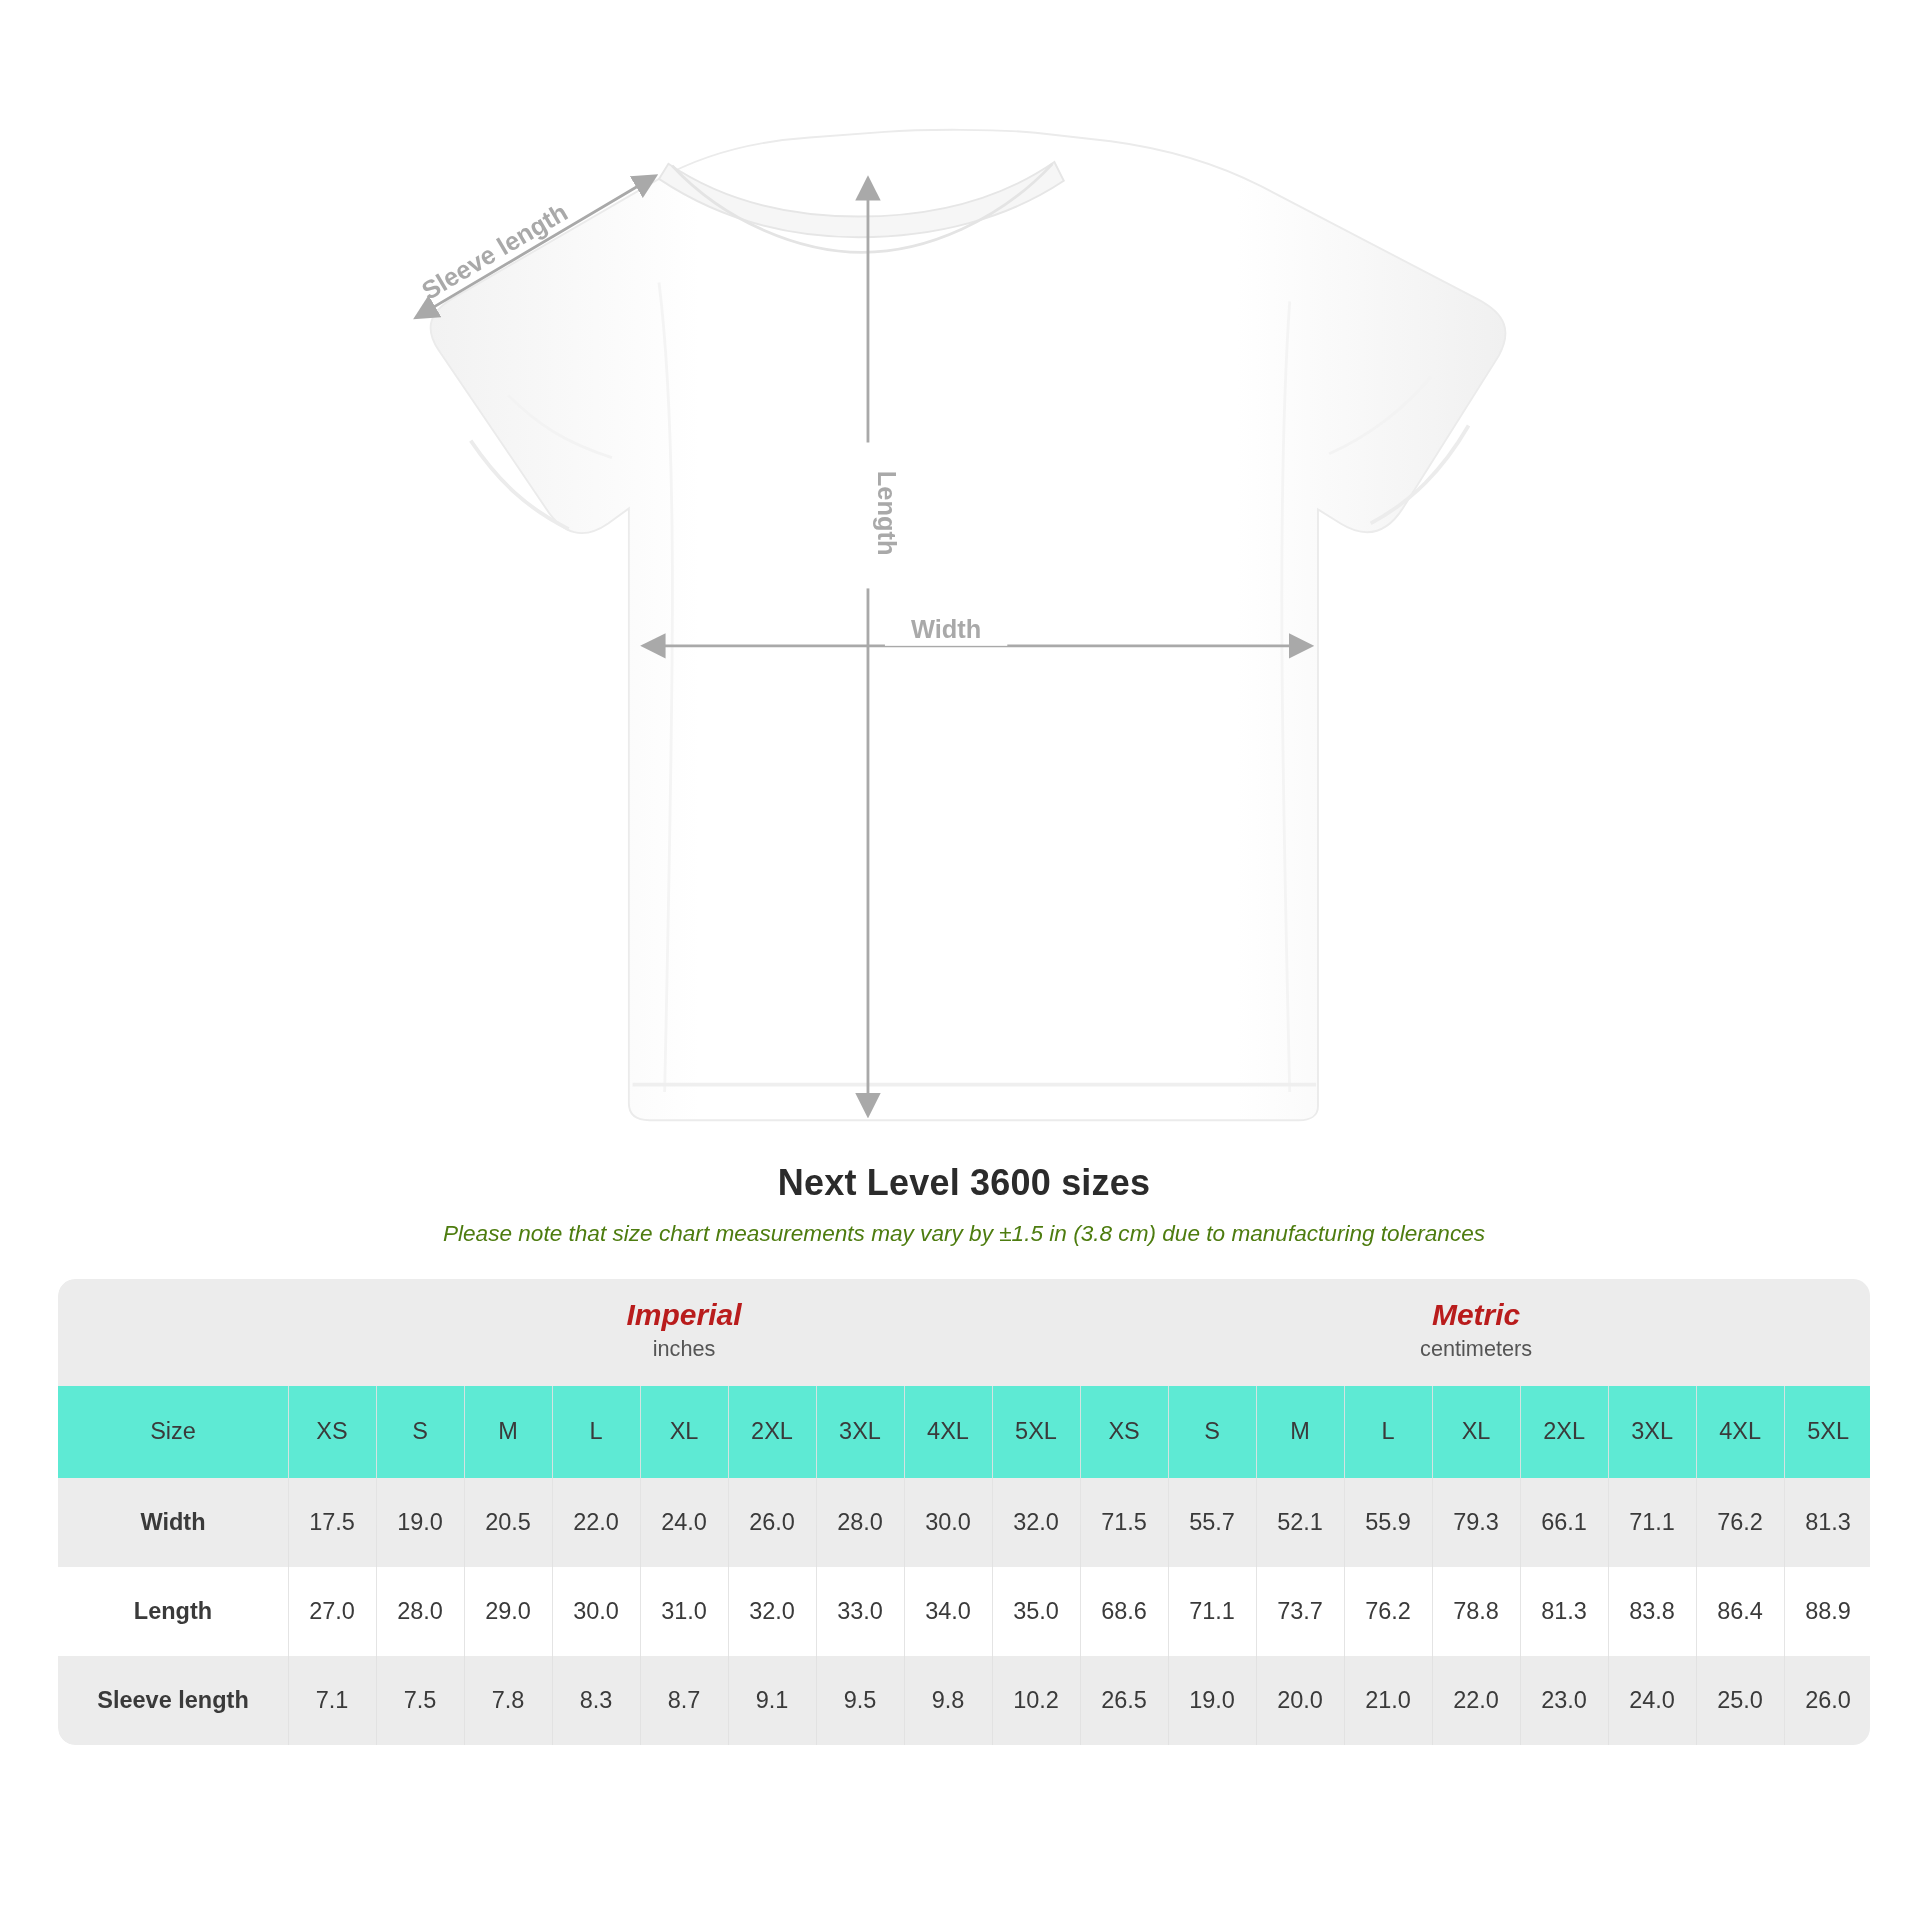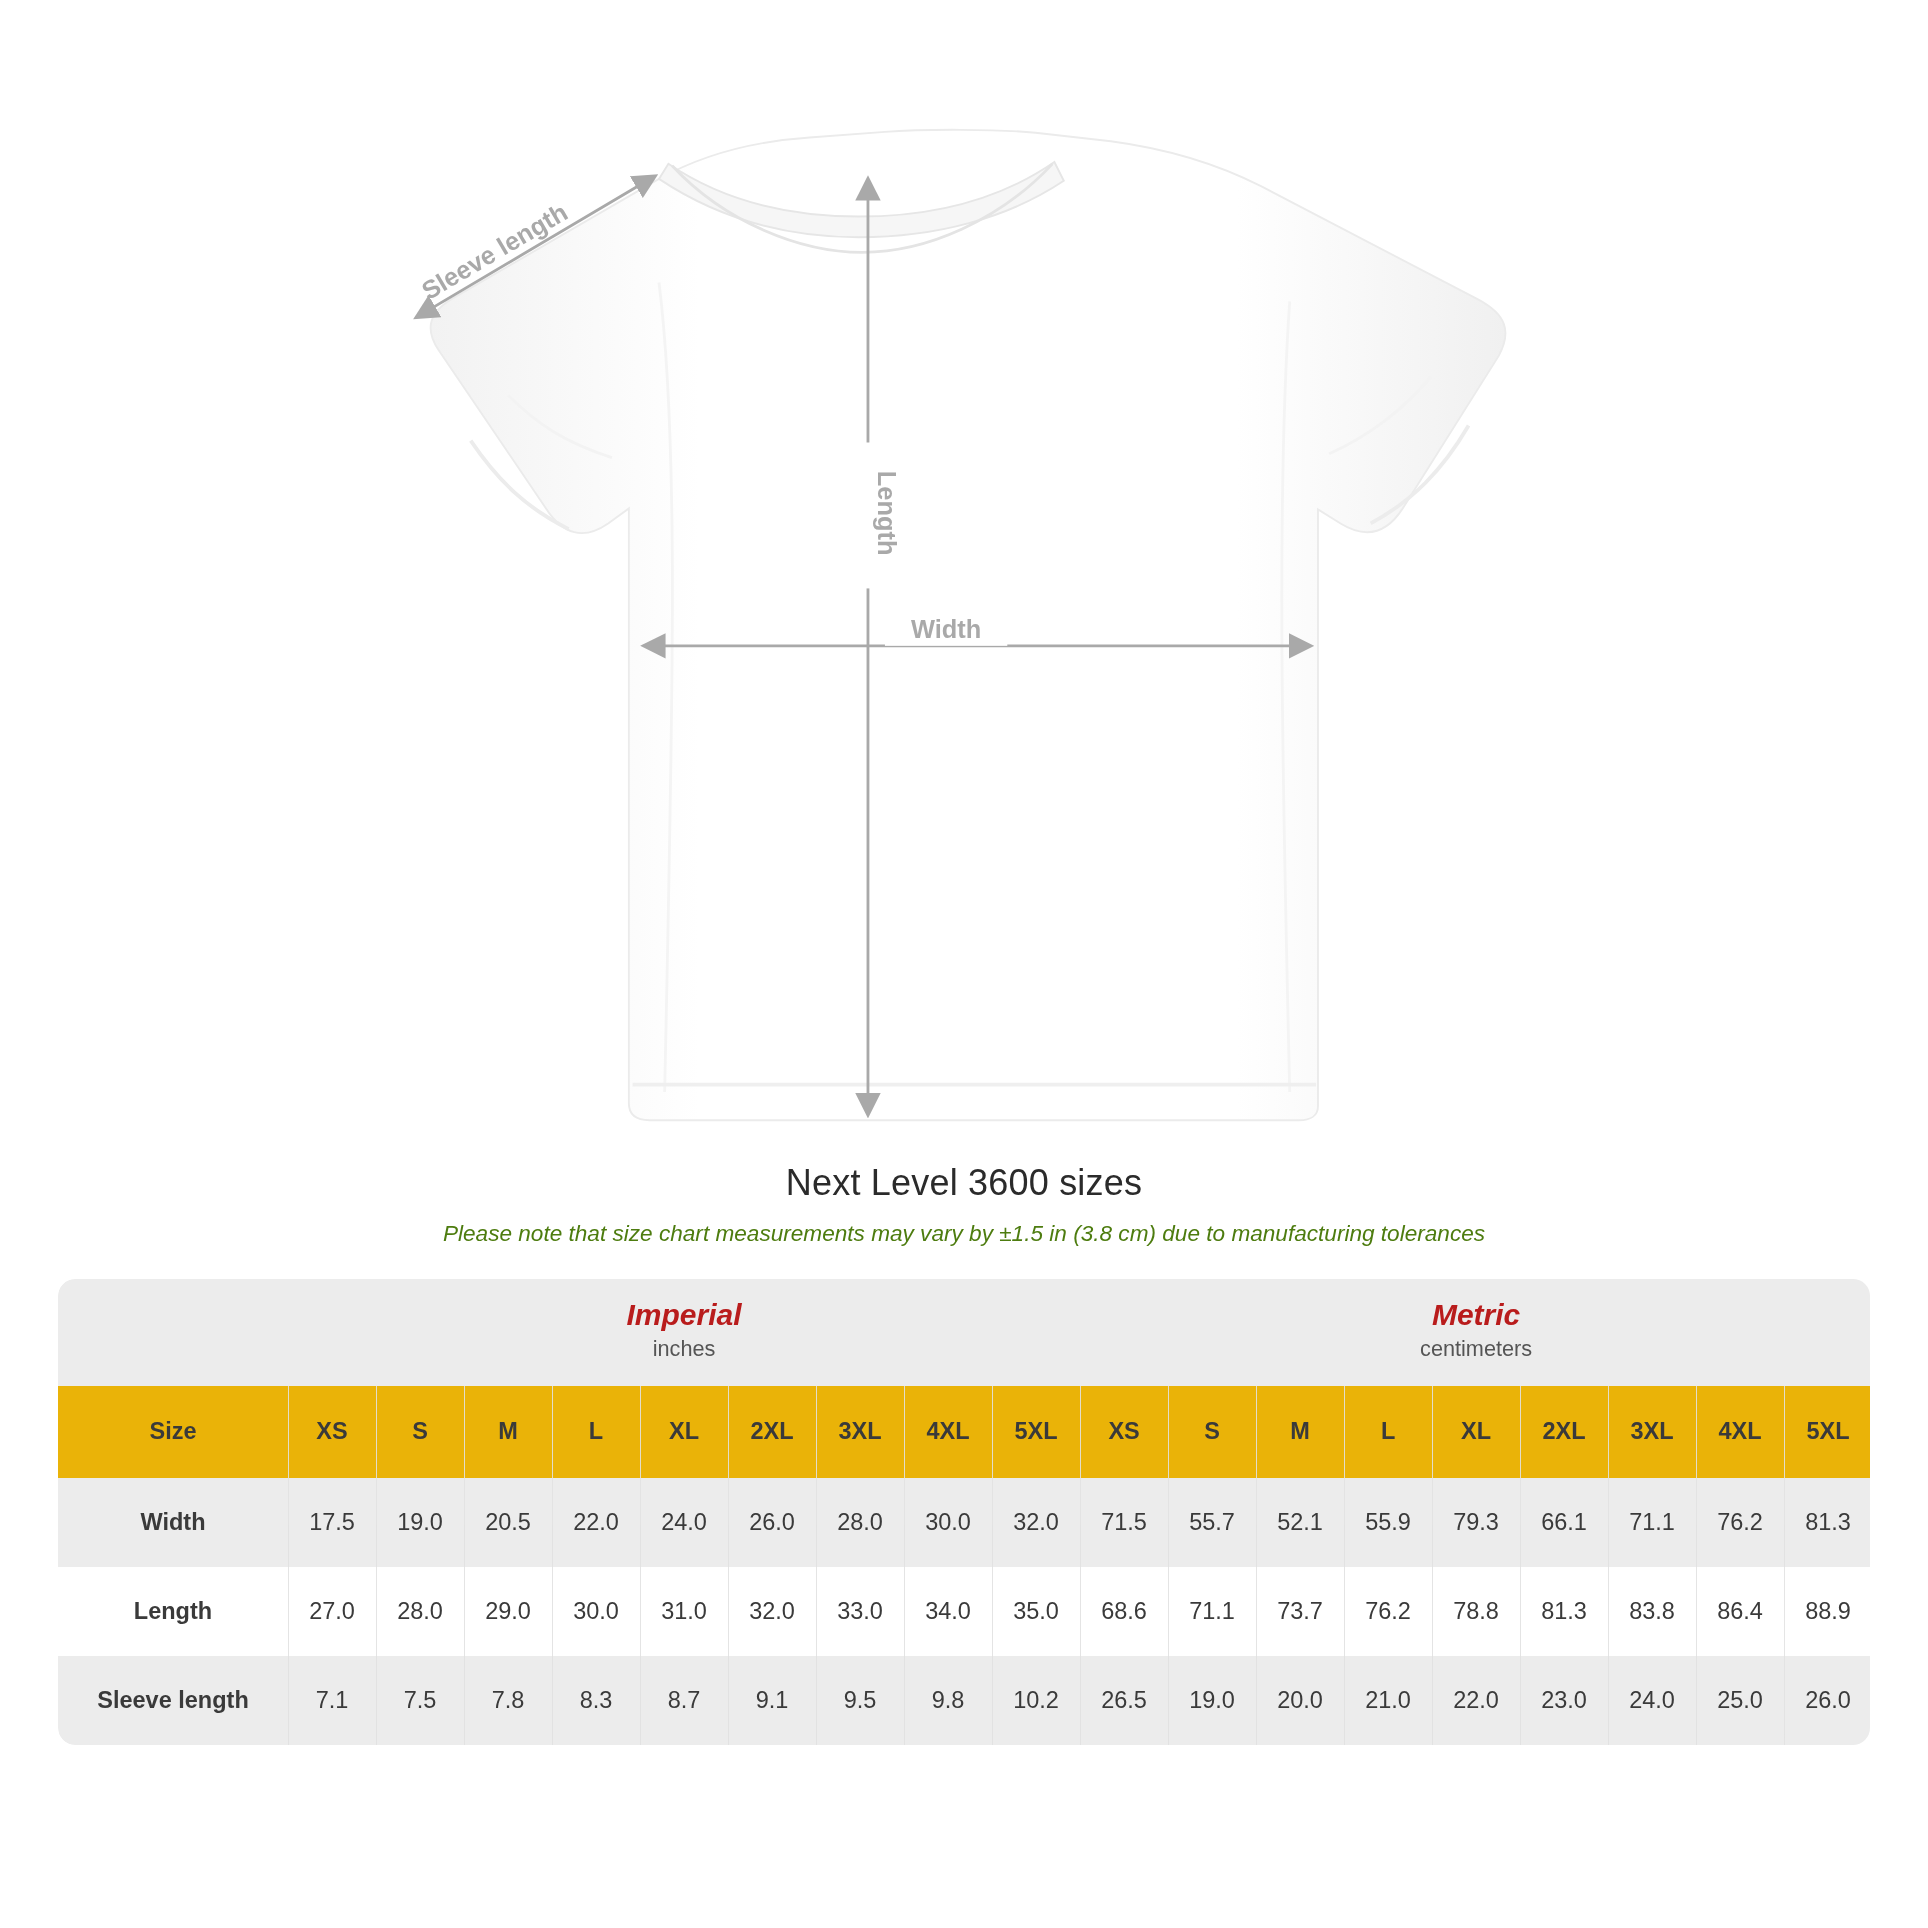--- a/index.html
+++ b/index.html
@@ -31,21 +31,21 @@
     display: block;
   }
 
   
   .title-block {
     text-align: center;
     margin-top: 3.8px;
   }
   .chart-title {
     font-size: 36px;
-    font-weight: normal;
+    font-weight: bold;
     color: #2b2b2b;
     letter-spacing: 0.2px;
   }
   .chart-note {
     margin-top: 17px;
     font-size: 22.6px;
     font-style: italic;
     color: #4d7c0f;
   }
 
@@ -79,23 +79,23 @@
     display: block;
     line-height: 1.15;
   }
   .unit-sub {
     font-size: 21.7px;
     color: #555;
     display: block;
     line-height: 1.6;
   }
   .header-row td {
-    background: #eab308;
+    background: #5eead4;
     height: 90px;
-    font-weight: bold;
+    font-weight: normal;
     font-size: 24.5px;
     color: #3a3a3a;
   }
   .data-row td {
     height: 87px;
     background: #ececec;
   }
   .data-row.alt td {
     background: #ffffff;
   }

